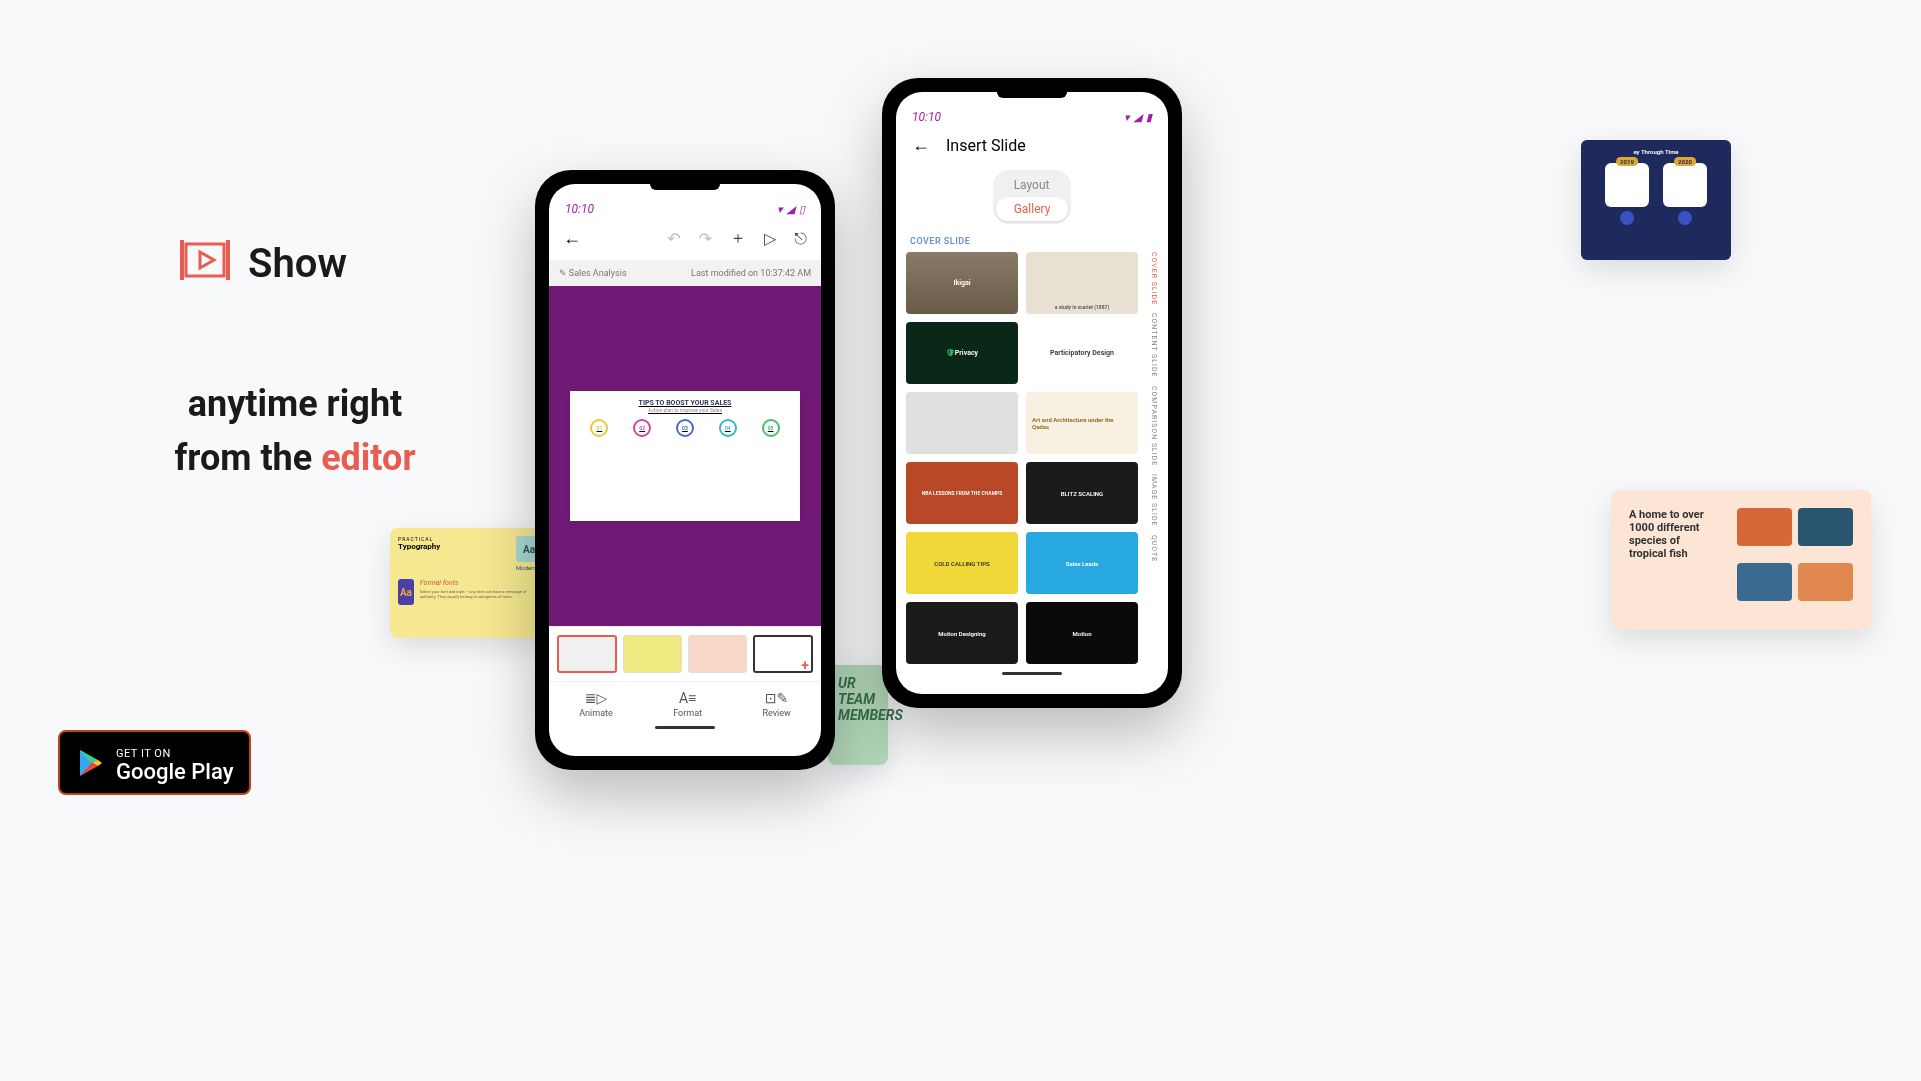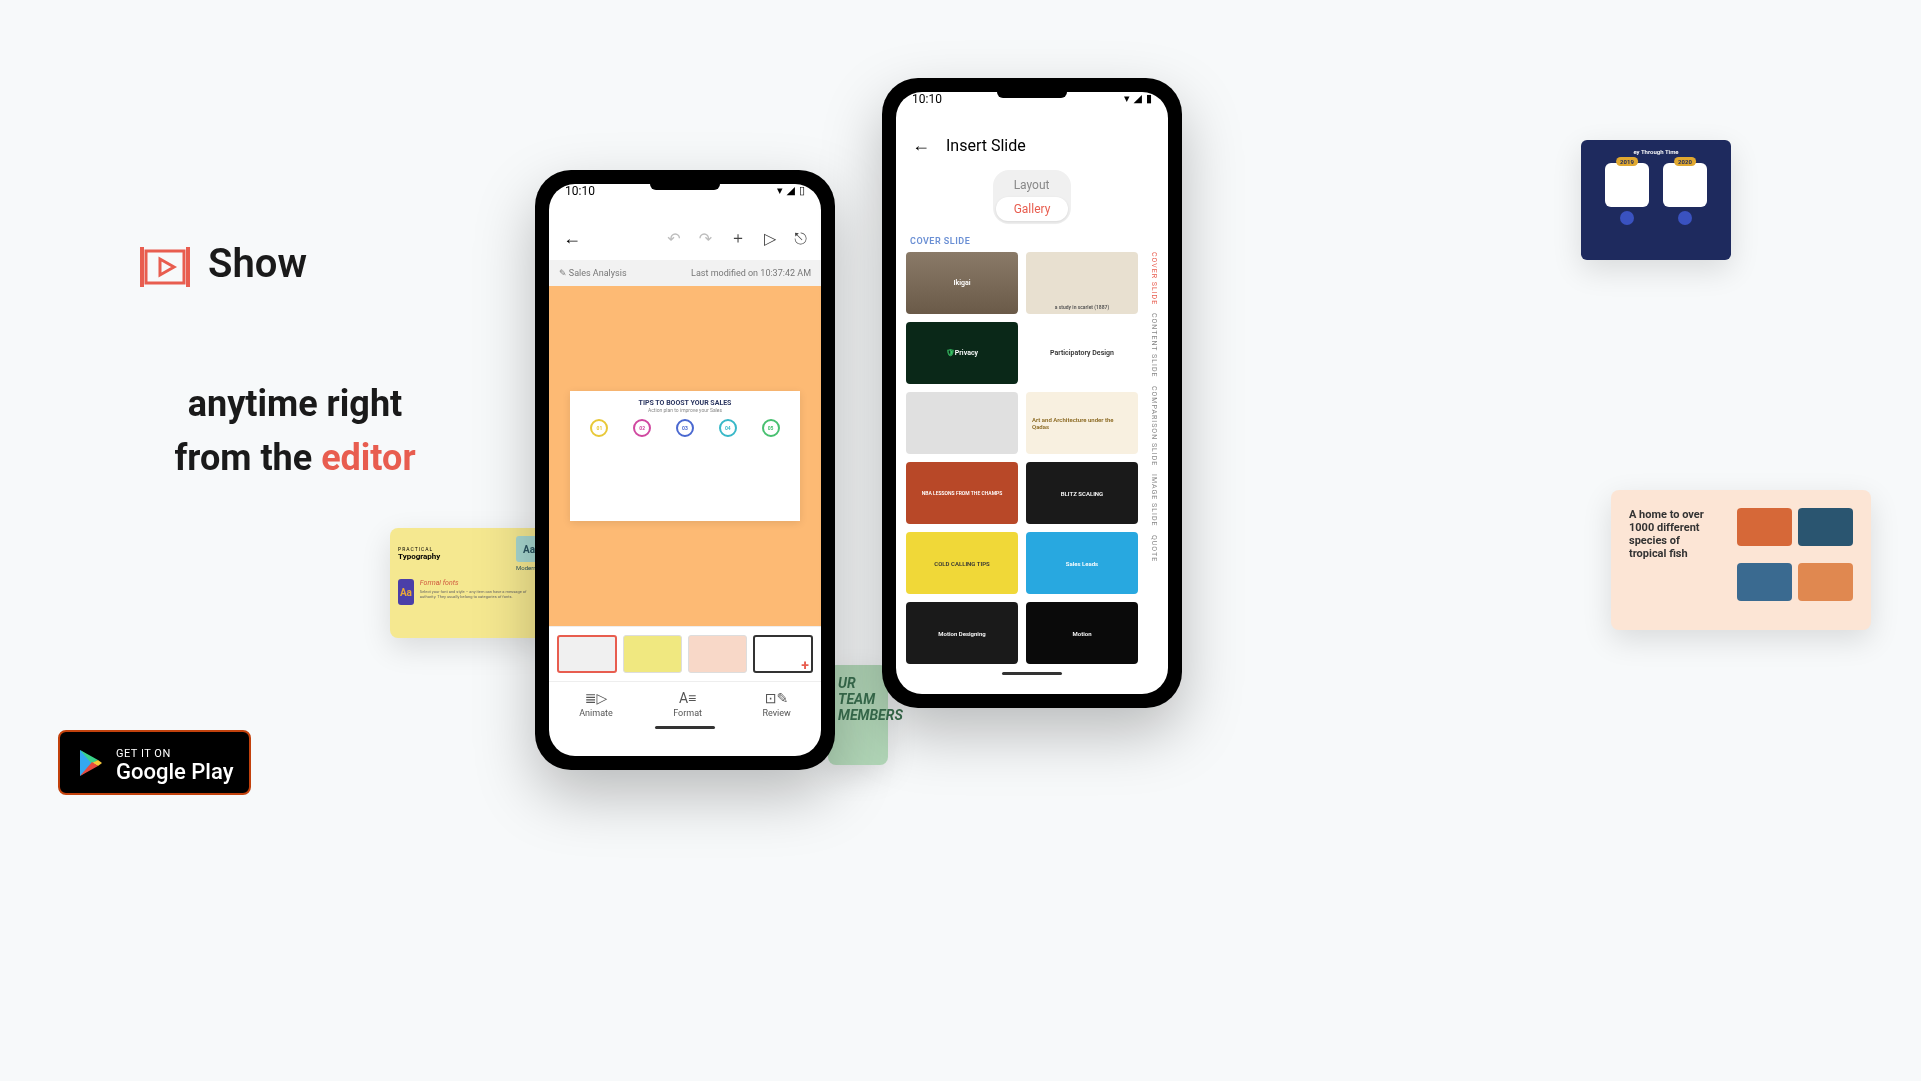--- a/index.html
+++ b/index.html
@@ -1,65 +1,65 @@
 <!DOCTYPE html>
 <html><head>
 <meta charset="utf-8">
 <style>
 * { margin: 0; padding: 0; box-sizing: border-box; font-family: -apple-system, BlinkMacSystemFont, 'Segoe UI', Roboto, sans-serif; }
 body { background: #f7f9fa; width: 1921px; height: 1081px; position: relative; overflow: hidden; }
 
 
 .left-panel { position: absolute; left: 60px; top: 240px; width: 470px; }
-.logo-row { display: flex; align-items: flex-end; gap: 18px; margin-left: 80px; }
+.logo-row { display: flex; align-items: flex-start; gap: 18px; margin-left: 120px; }
 .logo-icon { width: 50px; height: 40px; color: #e85d4f; }
 .logo-text { font-size: 40px; font-weight: 600; color: #1a1a1a; }
 .headline { text-align: center; margin-top: 90px; font-size: 36px; font-weight: 700; line-height: 1.5; color: #1a1a1a; }
 .headline .accent { color: #e85d4f; }
 
 
 .play-badge { position: absolute; left: 58px; top: 730px; background: #000; border: 2px solid #c2410c; border-radius: 8px; padding: 10px 16px; display: flex; align-items: center; gap: 10px; color: #fff; }
 .play-triangle { width: 30px; height: 30px; }
 .play-text small { font-size: 11px; letter-spacing: 0.5px; }
 .play-text strong { font-size: 22px; font-weight: 500; display: block; line-height: 1; }
 
 
 .deco-card { position: absolute; border-radius: 8px; box-shadow: 0 10px 30px rgba(0,0,0,0.12); }
 .deco-yellow { left: 390px; top: 528px; width: 160px; height: 110px; background: #f5e890; overflow: hidden; padding: 8px; font-size: 7px; }
-.deco-yellow .typo { display:flex; gap:6px;align-items:center; }
+.deco-yellow .typo { display:flex; gap:6px; }
 .deco-yellow .typo-left { font-size:8px; font-weight:700; }
 .deco-yellow .aa-box { width:26px; height:26px; background:#a8d8d0; border-radius:3px; display:flex; align-items:center; justify-content:center; color:#2a5560; font-weight:700; font-size:10px; }
 .deco-yellow .aa-box2 { background:#4a3fa8; color:#e8a838; }
 .deco-green { left: 828px; top: 665px; width: 60px; height: 100px; background: #b3d8b9; padding:10px; font-size:14px; font-weight:700; font-style:italic; color:#3a7050; }
 .deco-navy { right: 190px; top: 140px; width: 150px; height: 120px; background: #1e2a5e; border-radius: 6px; padding:8px; color:#fff; font-size:6px; }
 .deco-navy .timeline { display:flex; justify-content:center; gap:14px; margin-top:8px; }
 .deco-navy .bubble { width:44px; height:44px; background:#fff; border-radius:6px; position:relative; }
 .deco-navy .yr { background:#e0a830; color:#1e2a5e; font-weight:700; font-size:6px; padding:1px 4px; border-radius:6px; position:absolute; top:-6px; left:50%; transform:translateX(-50%); }
 .deco-navy .circle { width:14px; height:14px; background:#3a52c0; border-radius:50%; margin:4px auto; }
 .deco-peach { right: 50px; top: 490px; width: 260px; height: 140px; background: #fce5d5; border-radius: 8px; padding: 18px; display:flex; gap:28px; }
 .deco-peach .ptext { font-size:11px; font-weight:700; color:#333; width:90px; }
 .deco-peach .pgrid { display:grid; grid-template-columns:1fr 1fr; gap:6px; }
 .deco-peach .pthumb { width:55px; height:38px; background:#2a4560; border-radius:4px; }
 
 
 .phone { position: absolute; background: #000; border-radius: 36px; box-shadow: 0 25px 60px rgba(0,0,0,0.25); padding: 14px; }
 .phone-inner { background: #fff; border-radius: 26px; overflow: hidden; position: relative; }
-.status-bar { height: 32px; display: flex; justify-content: space-between; align-items: flex-start; padding: 0 16px; font-size: 12px; color: #000000; }
+.status-bar { height: 32px; display: flex; justify-content: space-between; align-items: flex-end; padding: 0 16px; font-size: 12px; color: #a21caf; font-style: italic; }
 .status-icons { display: flex; gap: 4px; font-size: 11px; }
 .speaker { position:absolute; top:0; left:50%; transform:translateX(-50%); width:70px; height:6px; background:#000; border-radius:0 0 8px 8px; }
 
 
 .phone1 { left: 535px; top: 170px; width: 300px; height: 600px; }
 .phone1 .phone-inner { height: 100%; }
 .toolbar { height: 44px; display:flex; align-items:center; padding:0 14px; justify-content:space-between; }
 .toolbar-left { font-size:18px; }
 .toolbar-right { display:flex; gap:18px; font-size:16px; align-items:center; }
 .toolbar-right span { color:#444; }
 .doc-info { background:#f2f2f2; height:26px; display:flex; align-items:center; justify-content:space-between; padding:0 10px; font-size:9px; color:#777; }
-.canvas { height:340px; background:#fdba74; display:flex; align-items:center; justify-content:center; }
+.canvas { height:340px; background:#701a75; display:flex; align-items:center; justify-content:center;text-decoration:underline; }
 .slide-preview { width:230px; height:130px; background:#fff; box-shadow:0 2px 8px rgba(0,0,0,0.1); padding:8px; }
 .slide-preview .sp-title { text-align:center; font-size:7px; font-weight:700; color:#2a3560; }
 .slide-preview .sp-sub { text-align:center; font-size:5px; color:#888; margin-bottom:6px; }
 .sp-flow { display:flex; justify-content:space-around; align-items:center; }
 .sp-node { width:18px; height:18px; border-radius:50%; border:2px solid; display:flex; align-items:center; justify-content:center; font-size:5px; font-weight:700; }
 .thumbs { display:flex; gap:6px; padding:8px; background:#fff; border-top:1px solid #eee; }
 .thumb { width:62px; height:38px; border:1px solid #ddd; border-radius:3px; background:#f0f0f0; display:flex; align-items:center; justify-content:center; font-size:5px; overflow:hidden; }
 .thumb.active { border:2px solid #e85d4f; }
 .thumb.add { border:2px solid #333; background:#fff; position:relative; }
 .thumb.add::after { content:'+'; color:#e85d4f; font-size:14px; font-weight:700; position:absolute; bottom:-2px; right:2px; }

